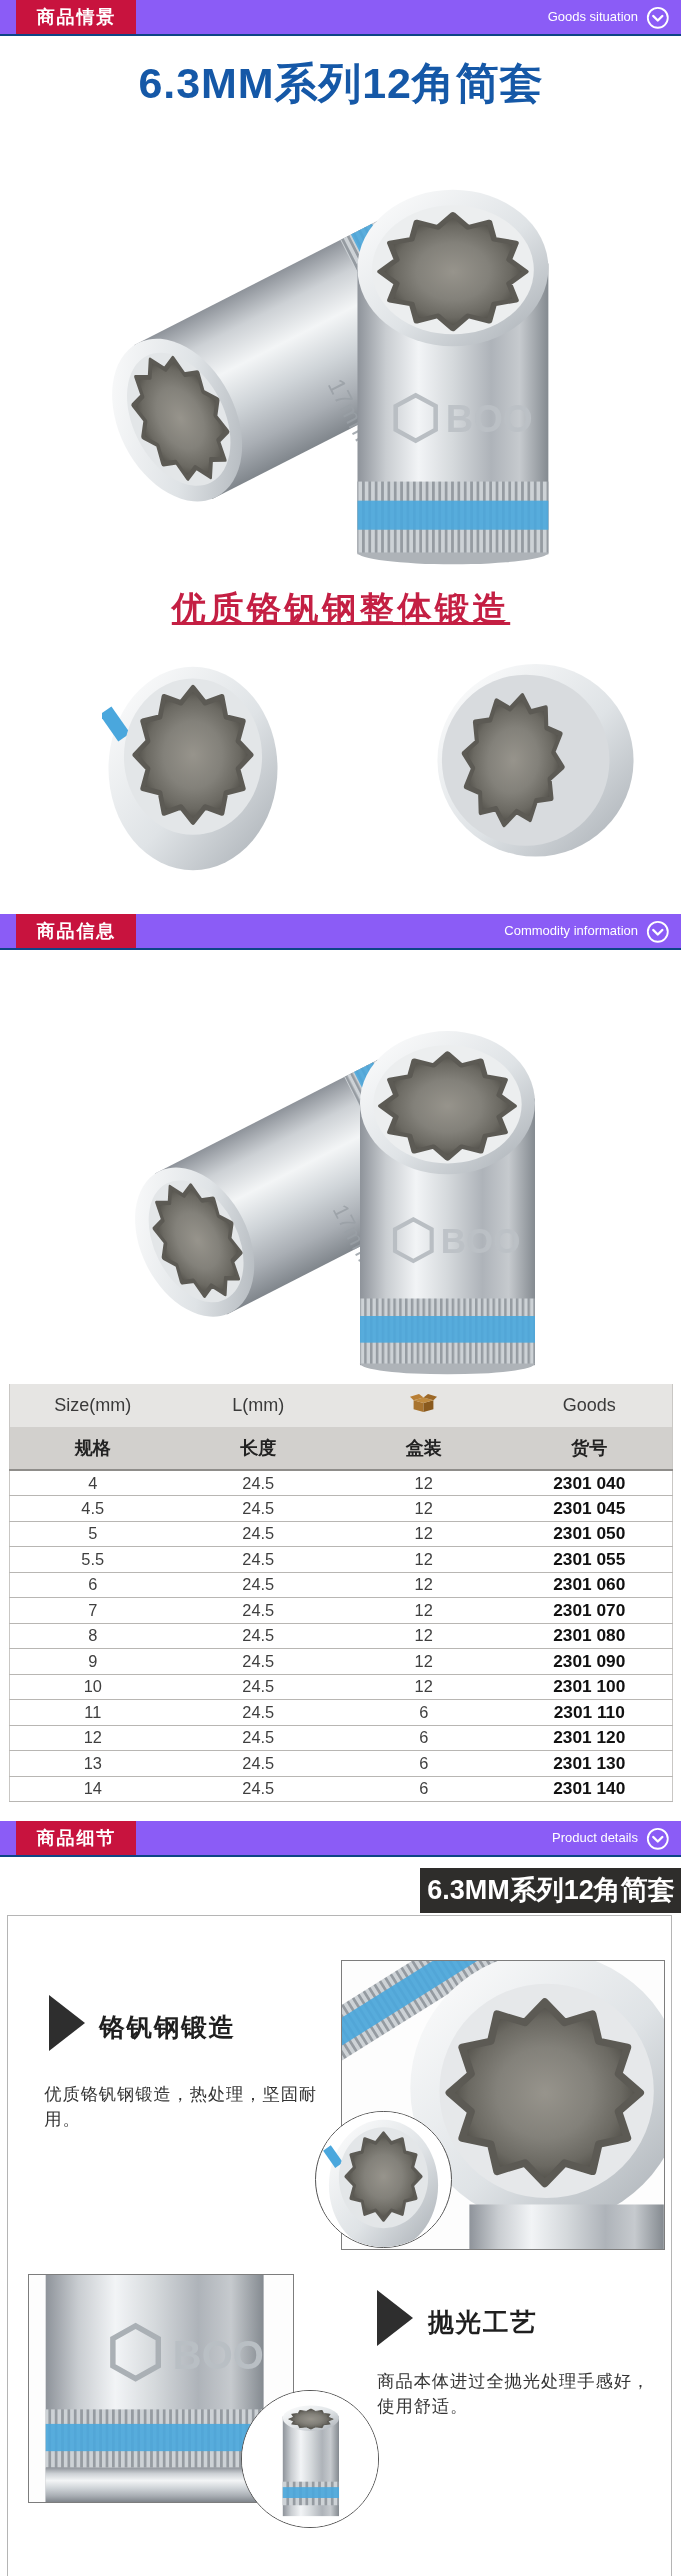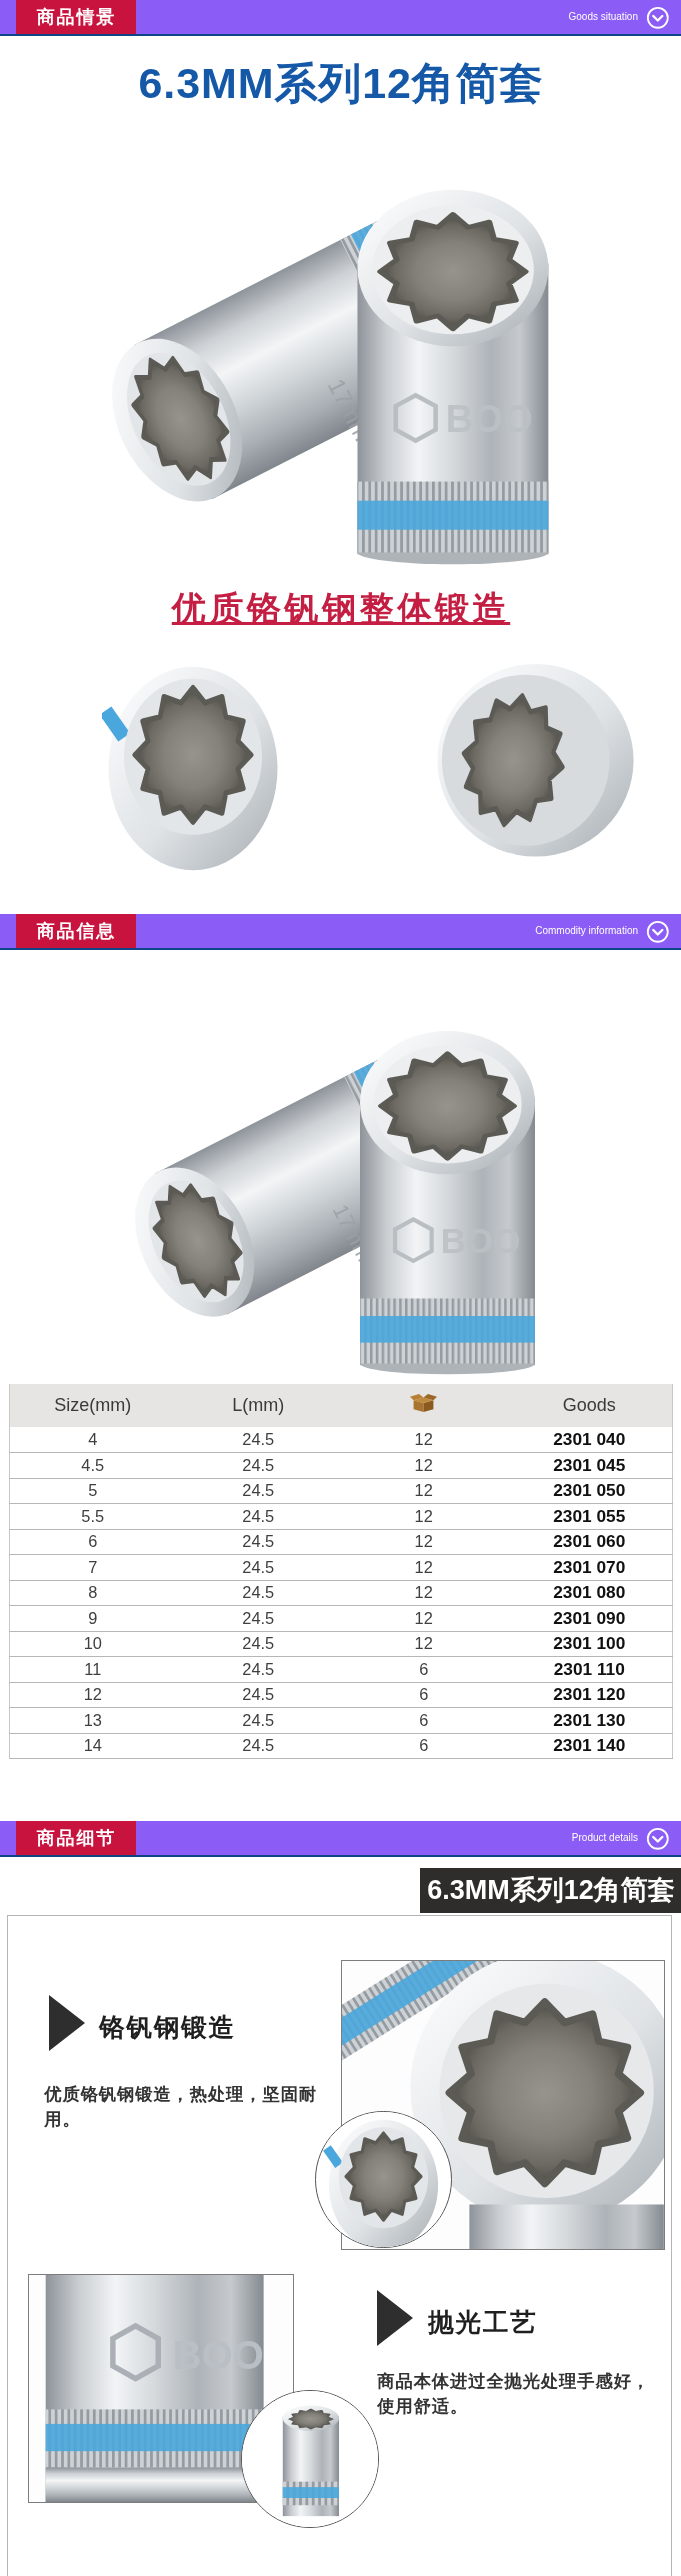--- a/index.html
+++ b/index.html
@@ -3,21 +3,21 @@
 <meta charset="utf-8">
 <style>
   html,body{margin:0;padding:0;background:#fff;}
   body{width:682px;font-family:"Liberation Sans","DejaVu Sans",sans-serif;}
   .page{position:relative;width:682px;height:2576px;background:#fff;overflow:hidden;}
 
   
   .bar{position:absolute;left:0;width:682px;height:36px;background:#8b5cf6;border-bottom:2.7px solid #0e4586;box-sizing:border-box;}
   .bar .badge{position:absolute;left:16.4px;top:0;height:34px;min-width:102px;background:#c8133e;color:#fff;
     font-size:18px;font-weight:bold;line-height:34px;text-align:center;padding:0 9px;letter-spacing:1.8px;}
-  .bar .en{position:absolute;right:44px;top:0;height:34px;line-height:34px;color:#fff;font-size:10px;}
+  .bar .en{position:absolute;right:44px;top:0;height:34px;line-height:34px;color:#fff;font-size:13px;}
   .bar .chev{position:absolute;right:12.7px;top:5.5px;width:23.6px;height:23.6px;}
 
   .main-title{position:absolute;left:0;top:55px;width:682px;text-align:center;
     color:#1558a7;font-size:43px;font-weight:bold;letter-spacing:0.9px;}
   .slogan{position:absolute;left:0;top:586px;width:682px;text-align:center;
     color:#c41f43;font-size:34px;font-weight:bold;letter-spacing:3.6px;text-decoration:underline;}
 
   .photo{position:absolute;}
 
   
@@ -30,21 +30,21 @@
   .spec tbody tr{height:25.5px;border-bottom:1.8px solid #b8b6b3;background:#fff;}
   .spec tbody td{font-size:16.4px;color:#3f3f3f;}
   .spec tbody td.code{font-weight:bold;color:#111;font-size:17.3px;}
 
   
   .dark-title{position:absolute;left:420px;top:1868px;width:262px;height:45px;background:#2e2d2b;
     color:#fff;font-size:27px;font-weight:bold;line-height:45px;text-align:center;}
   .detail-box{position:absolute;left:7.3px;top:1915px;width:665px;height:741px;border:0.9px solid #b5b5b5;box-sizing:border-box;background:#fff;}
   .tri{position:absolute;width:0;height:0;border-top:28px solid transparent;border-bottom:28px solid transparent;border-left:36px solid #2e2e2e;}
   .callout-title{position:absolute;font-size:25.5px;font-weight:bold;color:#1f1f1f;letter-spacing:1.8px;}
-  .callout-body{position:absolute;font-size:17.3px;color:#333;line-height:24.5px;white-space:pre-line;letter-spacing:0.9px;font-weight:bold;}
+  .callout-body{position:absolute;font-size:17.3px;color:#333;line-height:24.5px;white-space:pre-line;letter-spacing:0.9px;}
   .frame{position:absolute;border:0.9px solid #7d7d7d;background:#fdfdfd;overflow:hidden;}
   .inset{position:absolute;border-radius:50%;border:1.8px solid #555;background:#fff;overflow:hidden;}
 </style>
 </head>
 <body>
 
 <svg width="0" height="0" style="position:absolute" aria-hidden="true">
   <defs>
     <linearGradient id="metalH" x1="0" y1="0" x2="1" y2="0">
       <stop offset="0" stop-color="#8e939a"></stop>
@@ -168,20 +168,26 @@
           <svg width="27" height="20" viewBox="0 0 30 22">
             <polygon points="4,8 15,11 15,21 4,18" fill="#a9742f"></polygon>
             <polygon points="26,8 15,11 15,21 26,18" fill="#8a5a1e"></polygon>
             <polygon points="4,8 15,5 26,8 15,11" fill="#c08a3e"></polygon>
             <polygon points="4,8 0,4 10,1 15,5" fill="#b97f35"></polygon>
             <polygon points="26,8 30,4 20,1 15,5" fill="#9c6827"></polygon>
           </svg>
         </th>
         <th>Goods</th>
       </tr>
+      <tr class="zh">
+        <th>规格</th>
+        <th>长度</th>
+        <th>盒装</th>
+        <th>货号</th>
+      </tr>
     </thead>
     <tbody>
         <tr>
           <td>4</td>
           <td>24.5</td>
           <td>12</td>
           <td class="code">2301 040</td>
         </tr>
         <tr>
           <td>4.5</td>

